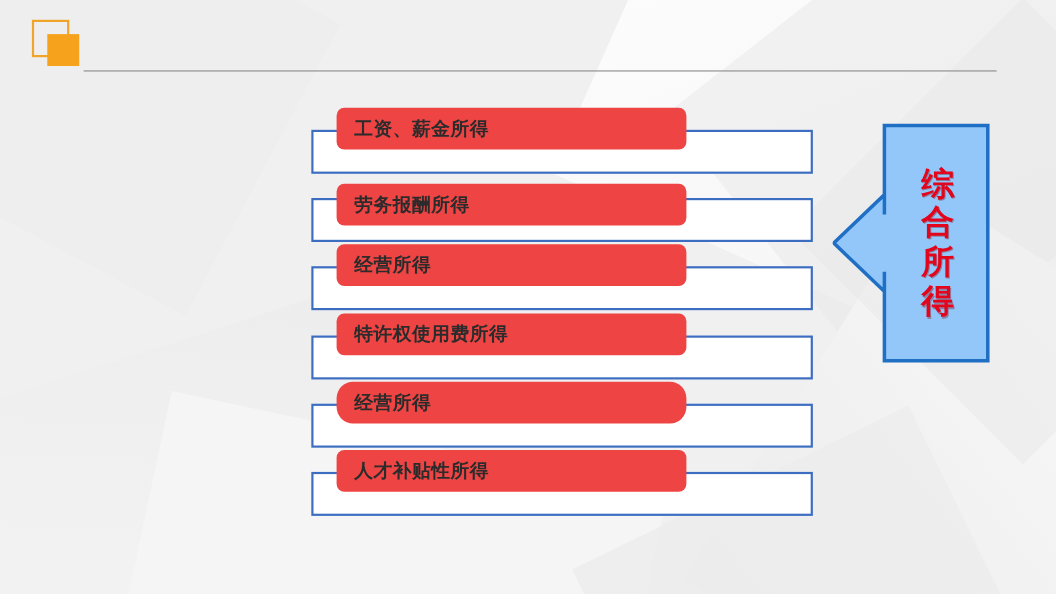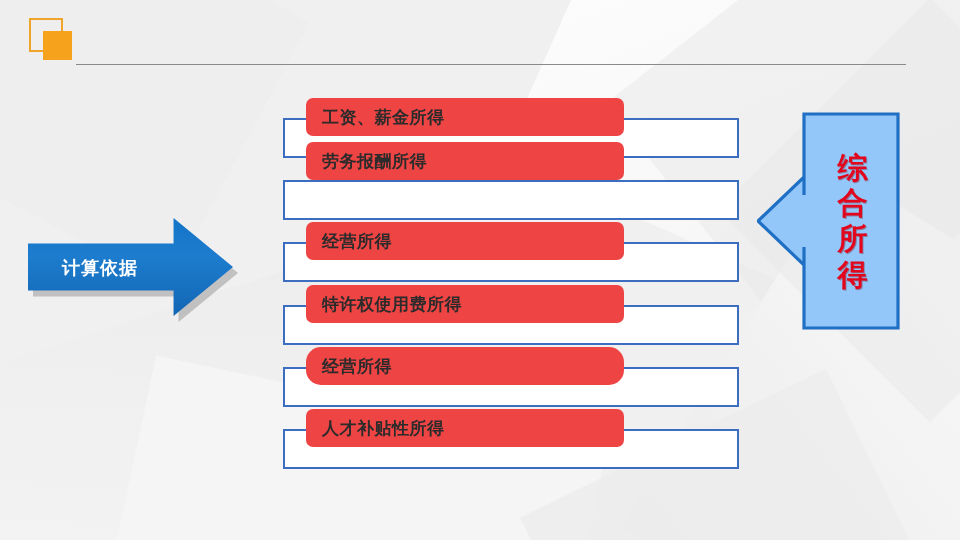--- a/index.html
+++ b/index.html
@@ -208,36 +208,31 @@
     <div class="facet f5"></div>
     <div class="facet f6"></div>
     <div class="facet f7"></div>
     <div class="facet f8"></div>
   </div>
 
   <div class="logo-outline"></div>
   <div class="logo-solid"></div>
   <div class="header-rule"></div>
 
-  <div class="left-arrow-wrap">
-    <div class="left-arrow-shadow"></div>
-    <div class="left-arrow-body"></div>
-    <div class="left-arrow-label">计算依据</div>
-  </div>
 
   <div class="rows" id="rows-container">
       <div class="row">
         <div class="row-outer" style="top: 118px;"></div>
         <div class="row-inner" style="top: 98px;">
           <div class="row-label">工资、薪金所得</div>
         </div>
       </div>
       <div class="row">
         <div class="row-outer" style="top: 180.2px;"></div>
-        <div class="row-inner" style="top: 142px; padding-left: 16px;">
+        <div class="row-inner" style="top: 167px; padding-left: 16px;">
           <div class="row-label">劳务报酬所得</div>
         </div>
       </div>
       <div class="row">
         <div class="row-outer" style="top: 242.4px;"></div>
         <div class="row-inner" style="top: 222.4px;">
           <div class="row-label">经营所得</div>
         </div>
       </div>
       <div class="row">

